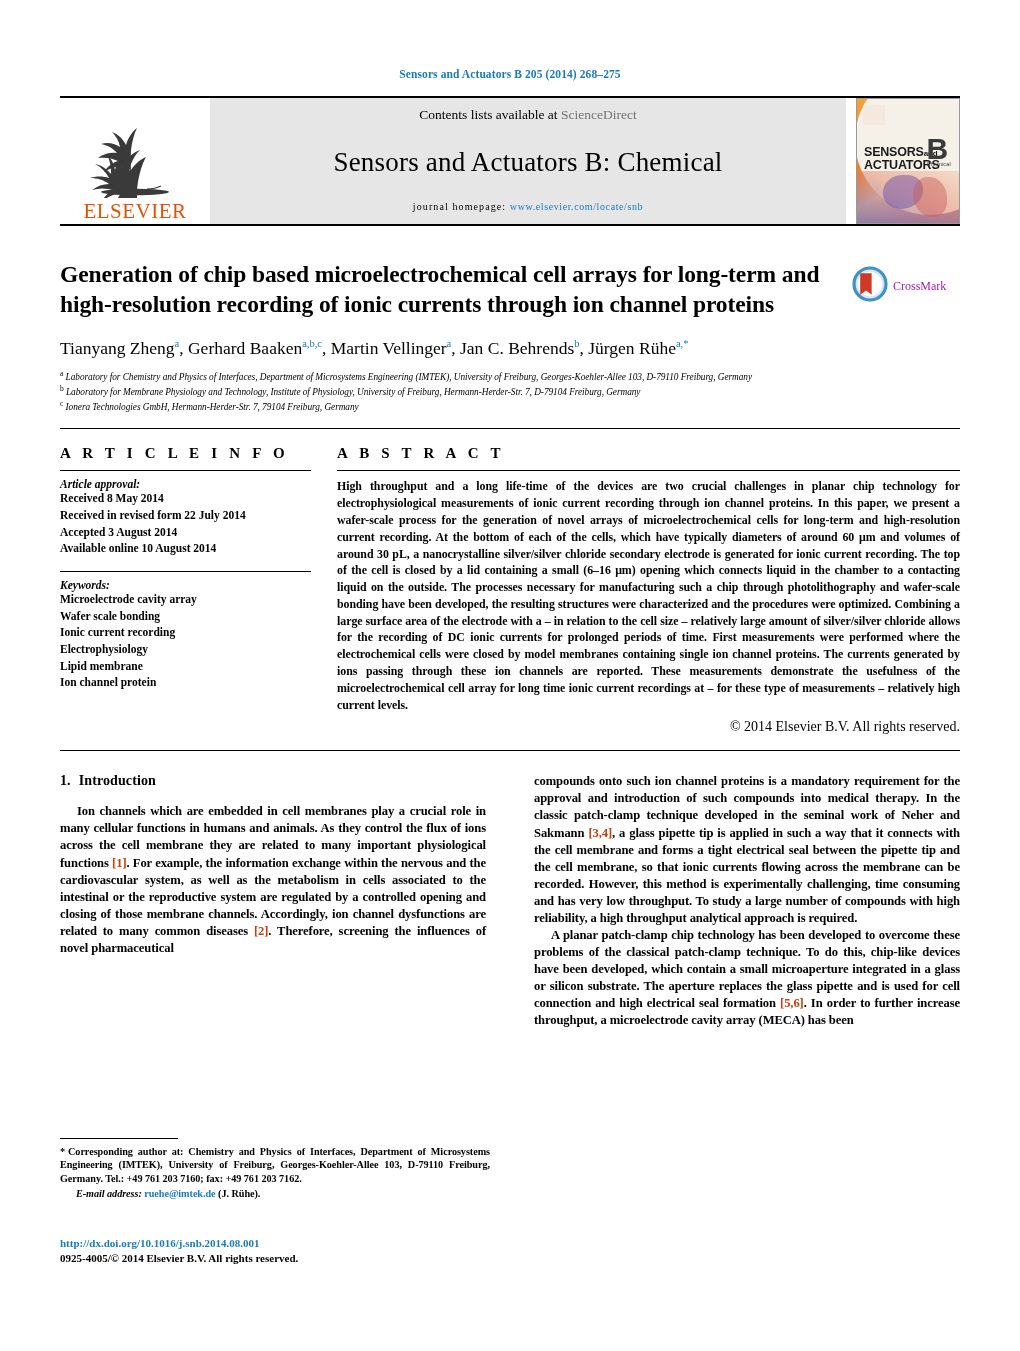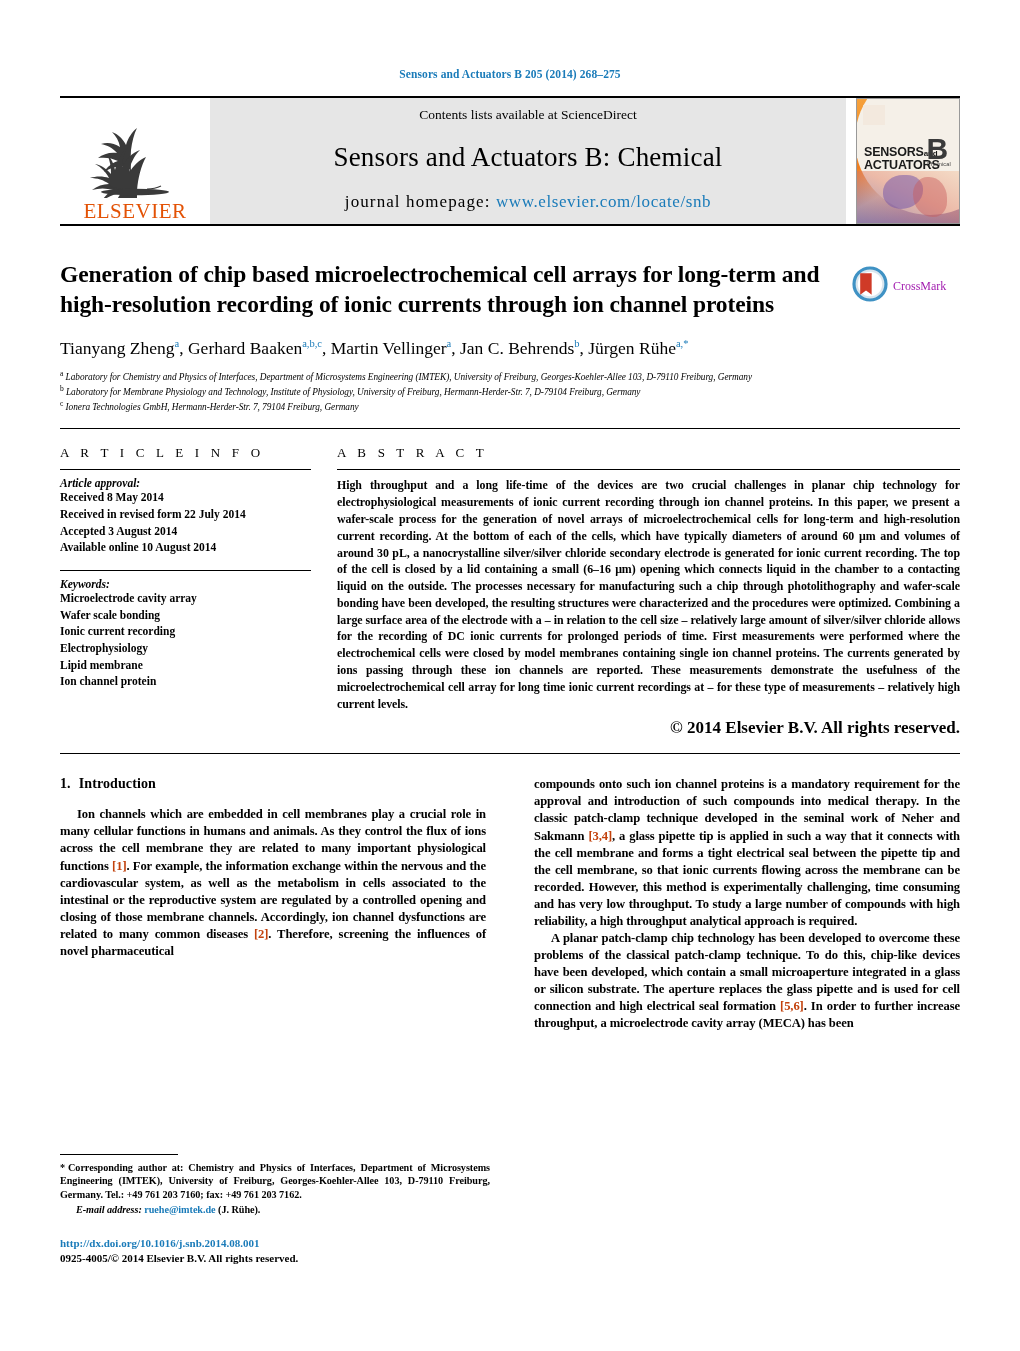--- a/index.html
+++ b/index.html
@@ -55,23 +55,23 @@
   .journal-band {
     flex: 1 1 auto;
     background: #e6e6e6;
     display: flex;
     flex-direction: column;
     justify-content: space-between;
     align-items: center;
     padding: 9px 0 12px 0;
   }
   .contents-line { font-size: 13.5px; color: #000; }
-  .contents-line .sd { color: #000000; text-align: right; }
+  .contents-line .sd { color: #737373; text-align: right; }
   .journal-title { font-size: 27px; letter-spacing: 0.2px; }
-  .homepage-line { font-size: 17px; letter-spacing: 1.1px; }
+  .homepage-line { font-size: 10px; letter-spacing: 1.1px; }
   .homepage-line .url { color: #1a7bb9; letter-spacing: 0.6px; }
   .cover-thumb {
     flex: 0 0 104px;
     width: 104px;
     margin-left: 10px;
     border: 1px solid #999;
     position: relative;
     overflow: hidden;
     background: linear-gradient(150deg,#f6a23c 0%, #f07f20 38%, #e8d6c8 60%, #b9a6c4 78%, #8f7fae 100%);
   }
@@ -138,36 +138,36 @@
   .affil sup { font-style: normal; font-size: 7.5px; }
 
   .rule-thin { border-top: 1px solid #000; margin-top: 14px; }
 
   
   .info-abstract { display: flex; margin-top: 16px; }
   .col-info { flex: 0 0 277px; padding-right: 26px; }
   .col-abstract { flex: 1 1 auto; }
 
   .sec-head {
-    font-family: "Liberation Serif", serif; font-size: 13px; font-weight: normal;
+    font-family: "Liberation Serif", serif; font-size: 15px; font-weight: bold;
     letter-spacing: 4.2px;
   }
   .rule-section { border-top: 1.6px solid #000; margin-top: 8px; margin-bottom: 7px; }
 
   .meta-label { font-size: 11.5px; font-style: italic; font-weight: bold; }
   .meta-line { font-size: 11.5px; line-height: 1.45; font-weight: bold; }
   .meta-block { margin-bottom: 0; }
   .kw-gap { height: 14px; }
   .rule-kw { border-top: 1.6px solid #000; margin-bottom: 7px; }
 
   .abstract-body {
     font-size: 11.9px; line-height: 1.41; text-align: justify; font-weight: bold;
     letter-spacing: -0.05px;
   }
-  .copyright { text-align: right; margin-top: 6px; font-size: 17px; font-weight: bold; }
+  .copyright { text-align: right; margin-top: 6px; font-size: 14px; font-weight: normal; }
 
   .rule-bottom { border-top: 1px solid #000; margin-top: 15px; }
 
   
   .body-cols { display: flex; margin-top: 22px; }
   .bcol { flex: 1 1 0; }
   .bcol.left { padding-right: 24px; }
   .bcol.right { padding-left: 24px; }
 
   h2.section-title {
@@ -176,21 +176,21 @@
   h2.section-title .num { margin-right: 8px; }
 
   p.body-text {
     margin: 0; font-size: 12.6px; line-height: 1.355; text-align: justify;
     font-weight: bold; letter-spacing: -0.1px;
   }
   p.body-text.indent { text-indent: 17px; }
   .cite { color: #c2410c; }
 
   
-  .footnote-wrap { position: absolute; left: 60px; bottom: 74px; width: 430px; }
+  .footnote-wrap { position: absolute; left: 60px; bottom: 90px; width: 430px; }
   .footnote-rule { border-top: 1px solid #000; width: 118px; margin-bottom: 6px; }
   .footnote {
     font-size: 10.2px; line-height: 1.36; font-weight: bold; text-align: justify;
     margin: 0; letter-spacing: -0.05px;
   }
   .footnote .star { margin-right: 3px; }
   .footnote.email { text-indent: 16px; margin-top: 1px; }
   .footnote .em-label { font-style: italic; }
   .footnote a, .link { color: #1a7bb9; text-decoration: none; }
 

